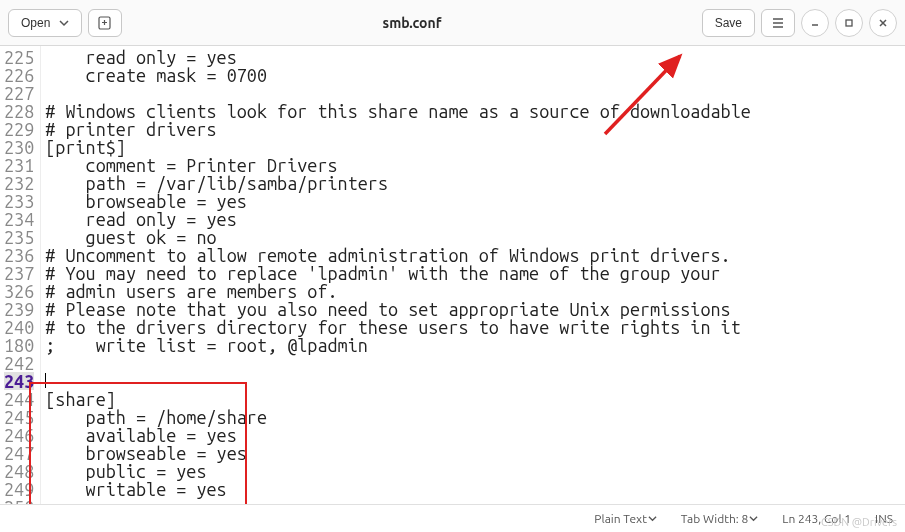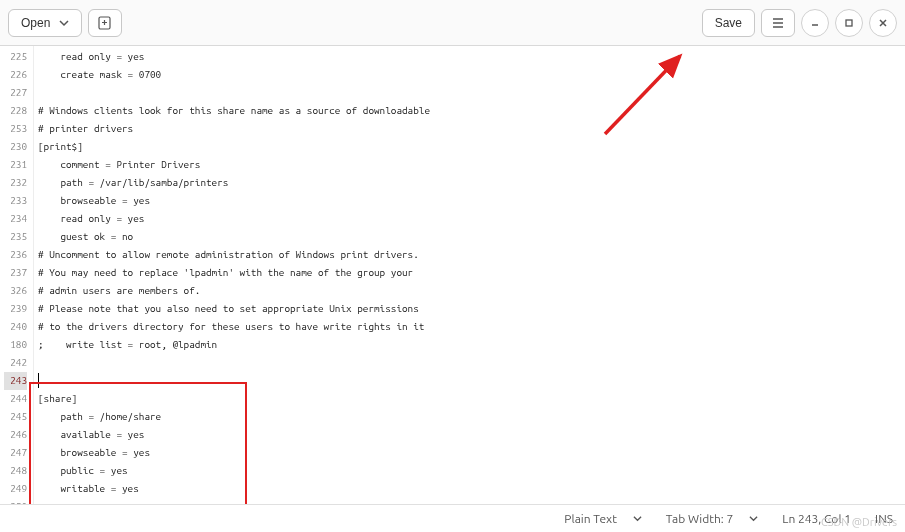--- a/index.html
+++ b/index.html
@@ -45,36 +45,36 @@
   background: #fff;
   display: inline-flex;
   align-items: center;
   justify-content: center;
   cursor: pointer;
 }
 .editor {
   display: flex;
   height: calc(100% - 46px - 28px);
   font-family: "Ubuntu Mono", "Courier New", monospace;
-  font-size: 10px;
+  font-size: 18px;
   line-height: 18px;
   overflow: hidden;
   position: relative;
 }
 .gutter {
   background: #fff;
   color: #888;
   text-align: right;
   padding: 2px 6px 2px 4px;
   border-right: 1px solid #ededed;
   user-select: none;
   min-width: 34px;
 }
 .gutter .ln { height: 18px; }
-.gutter .ln.current { background: #e1e1e1; color: #7f1d1d; font-weight: 400; }
+.gutter .ln.current { background: #e1e1e1; color: #4c1d95; font-weight: 700; }
 .content { flex: 1; padding: 2px 4px; white-space: pre; color: #222; }
 .content .row { height: 18px; }
 .caret { position: relative; }
 .caret::after {
   content: "";
   position: absolute;
   left: 0; top: 1px;
   width: 1px; height: 15px;
   background: #000;
 }
@@ -93,21 +93,21 @@
   height: 28px;
   border-top: 1px solid #e0e0e0;
   display: flex;
   align-items: center;
   font-size: 12px;
   color: #555;
   padding: 0 12px;
   gap: 24px;
 }
 .sb-spacer { flex: 1; }
-.sb-item { display: inline-flex; align-items: center; gap: 16px; cursor: pointer; }
+.sb-item { display: inline-flex; align-items: center; gap: 1px; cursor: pointer; }
 .watermark {
   position: absolute;
   right: 8px; bottom: 4px;
   font-size: 11px; color: #c9c9c9;
   pointer-events: none;
 }
 svg { display: block; }
 </style>
 </head>
 <body>
@@ -126,20 +126,21 @@
       <span>
         <svg width="16" height="16" viewBox="0 0 16 16">
             <rect x="2" y="2" width="11" height="12" rx="1.5" fill="none" stroke="#555" stroke-width="1.2"></rect>
             <path d="M7.5 5 v5 M5 7.5 h5" stroke="#555" stroke-width="1.2"></path>
           </svg>
       </span>
     </button>
   </div>
 
   <div class="hb-center">
+    <div class="hb-title">smb.conf</div>
   </div>
 
   <div class="hb-right">
     <button class="btn">
       <span>Save</span>
     </button>
     <button class="btn btn-icon">
       <span>
         <svg width="16" height="16" viewBox="0 0 16 16">
             <path d="M3 4 h10 M3 8 h10 M3 12 h10" stroke="#555" stroke-width="1.5"></path>
@@ -169,21 +170,21 @@
     </button>
   </div>
 </div>
 
 <div class="editor">
   <div class="gutter" id="gutter">
       <div class="ln">225</div>
       <div class="ln">226</div>
       <div class="ln">227</div>
       <div class="ln">228</div>
-      <div class="ln">253</div>
+      <div class="ln">229</div>
       <div class="ln">230</div>
       <div class="ln">231</div>
       <div class="ln">232</div>
       <div class="ln">233</div>
       <div class="ln">234</div>
       <div class="ln">235</div>
       <div class="ln">236</div>
       <div class="ln">237</div>
       <div class="ln">326</div>
       <div class="ln">239</div>
@@ -217,21 +218,21 @@
   <div class="sb-spacer"></div>
   <span class="sb-item">
     <span>Plain Text</span>
     <span>
         <svg width="9" height="9" viewBox="0 0 10 10">
           <path d="M1 3 L5 7 L9 3" stroke="#555" stroke-width="1.4" fill="none"></path>
         </svg>
       </span>
   </span>
   <span class="sb-item">
-    <span>Tab Width: 7</span>
+    <span>Tab Width: 8</span>
     <span>
         <svg width="9" height="9" viewBox="0 0 10 10">
           <path d="M1 3 L5 7 L9 3" stroke="#555" stroke-width="1.4" fill="none"></path>
         </svg>
       </span>
   </span>
   <span class="sb-item">Ln 243, Col 1</span>
   <span class="sb-item">INS</span>
 </div>
 

